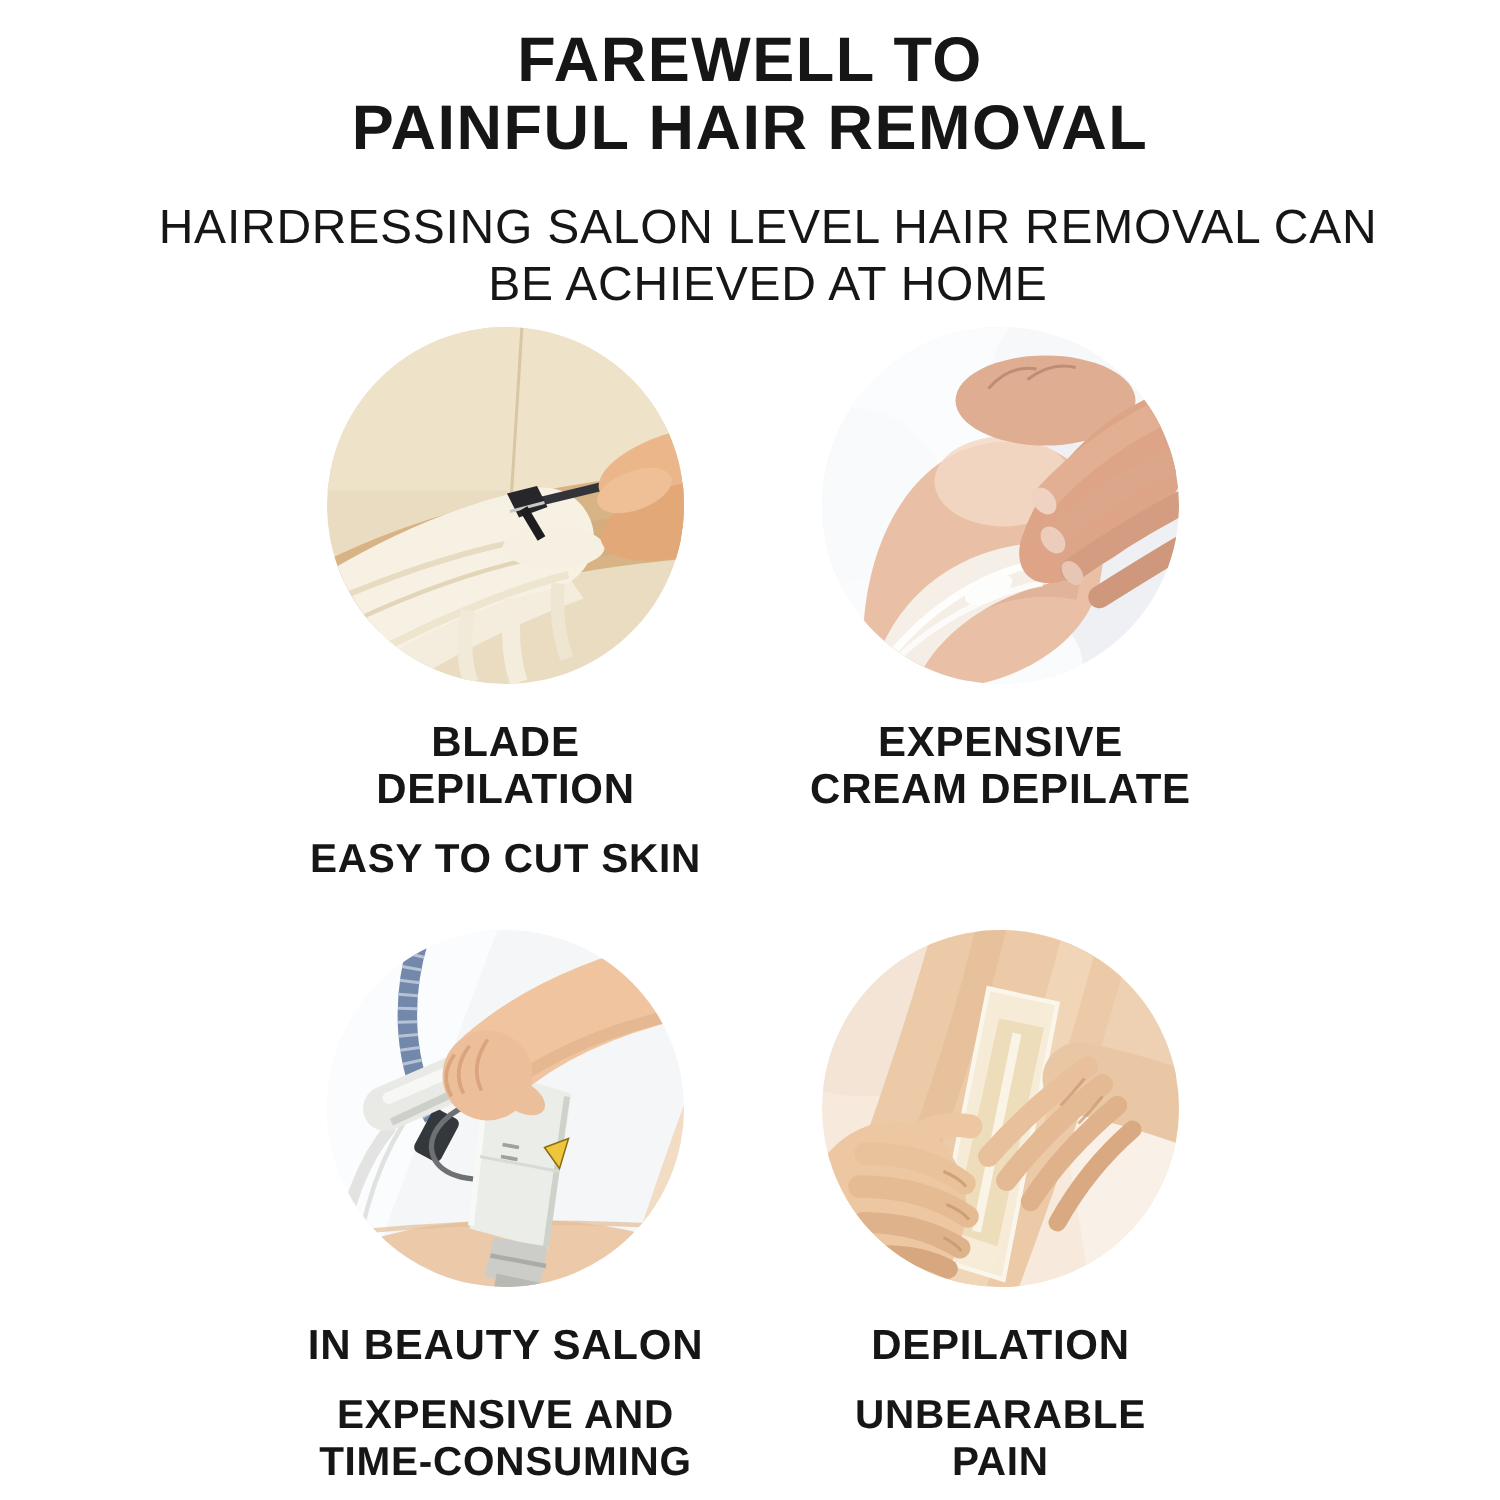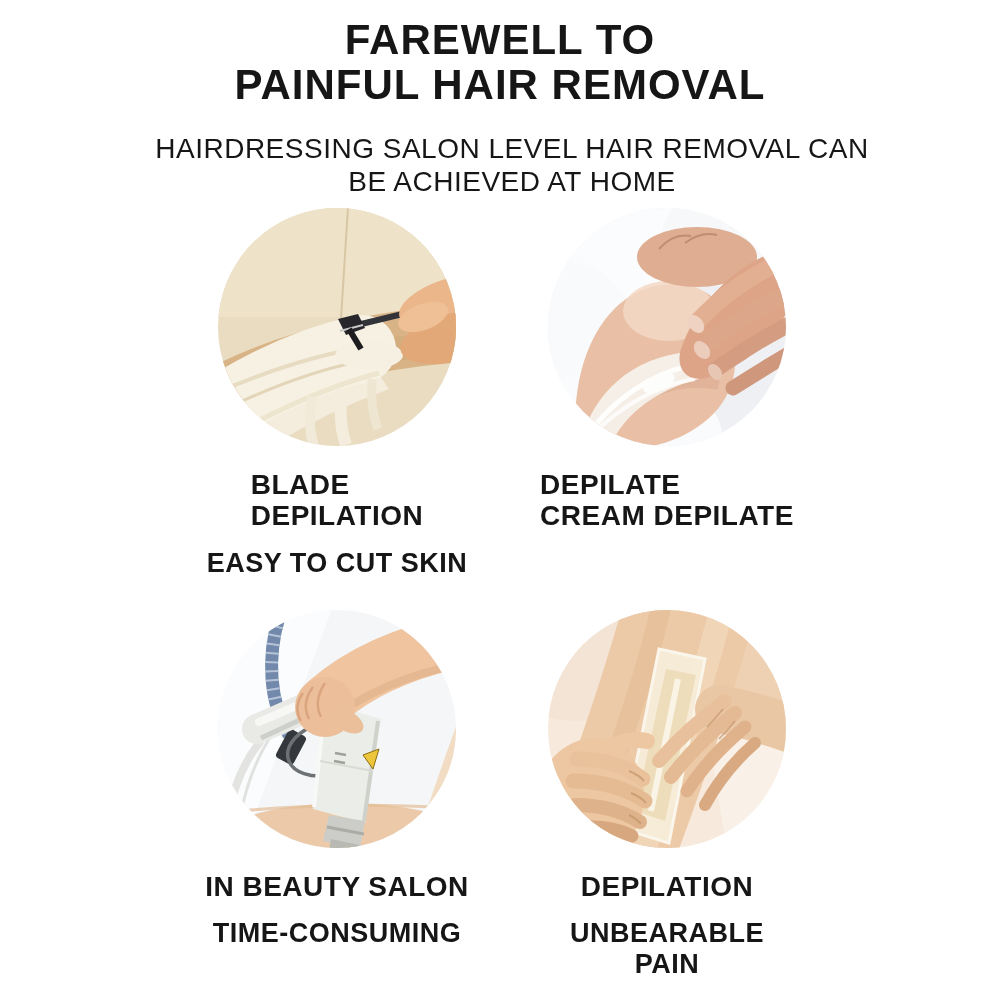--- a/index.html
+++ b/index.html
@@ -9,34 +9,34 @@
     font-family:"Liberation Sans", sans-serif;
     -webkit-font-smoothing:antialiased;
   }
   .poster{width:1000px;height:736px;position:relative;}
   .header{padding-top:18px;text-align:center;}
   .title{
     font-size:42px;line-height:1.07;font-weight:bold;
     letter-spacing:1px;
   }
   .subtitle{
-    margin-top:24px;font-size:28px;line-height:1.2;
+    margin-top:24px;font-size:32px;line-height:1.2;
     font-weight:normal;letter-spacing:0.5px;padding-left:24px;
   }
   .grid{
     margin-top:8px;margin-left:172px;
     display:grid;grid-template-columns:330px 330px;grid-auto-rows:402px;
   }
   .card{display:flex;flex-direction:column;align-items:center;}
   .photo{
     width:240px;height:240px;border-radius:50%;overflow:hidden;flex:0 0 auto;
   }
   .photo svg{display:block;width:240px;height:240px;}
   .card-title{
-    margin-top:22px;text-align:left;font-weight:bold;
+    margin-top:22px;text-align:center;font-weight:bold;
     font-size:28px;line-height:1.12;letter-spacing:0.5px;
   }
   .card-sub{
     margin-top:16px;text-align:center;font-weight:bold;
     font-size:27px;line-height:1.15;letter-spacing:0.5px;
   }
 </style>
 </head>
 <body>
 
@@ -127,21 +127,21 @@
             <path d="M243,86 Q196,106 155,141" stroke="#dca68a" stroke-width="17" fill="none" stroke-linecap="round"></path>
             <path d="M245,116 Q206,136 168,163" stroke="#d49d82" stroke-width="16" fill="none" stroke-linecap="round"></path>
             <path d="M243,146 Q216,162 186,181" stroke="#cf977c" stroke-width="15" fill="none" stroke-linecap="round"></path>
             <ellipse cx="149" cy="117" rx="7" ry="10" fill="#efd2c2" transform="rotate(-38 149 117)"></ellipse>
             <ellipse cx="155" cy="143" rx="7" ry="10" fill="#ecccbb" transform="rotate(-38 155 143)"></ellipse>
             <ellipse cx="168" cy="165" rx="6" ry="9" fill="#e8c6b4" transform="rotate(-38 168 165)"></ellipse>
           </g>
         </svg>
       </div>
       <div class="card-title">
-        <div>DEPILATE</div>
+        <div>EXPENSIVE</div>
         <div>CREAM DEPILATE</div>
       </div>
     </div>
 
     <div class="card">
       <div class="photo">
         <svg viewBox="0 0 240 240">
           <defs>
               <clipPath id="cp3">
                 <circle cx="120" cy="120" r="119"></circle>
@@ -176,20 +176,21 @@
             <circle cx="108" cy="98" r="30" fill="#ecbf9a"></circle>
             <path d="M86,84 q-10,14 -2,28 M96,78 q-12,16 -4,32 M108,74 q-12,18 -4,34" stroke="#d9a47e" stroke-width="2.5" fill="none"></path>
             <ellipse cx="130" cy="112" rx="18" ry="10" fill="#eabf9a" transform="rotate(30 130 112)"></ellipse>
           </g>
         </svg>
       </div>
       <div class="card-title">
         <div>IN BEAUTY SALON</div>
       </div>
       <div class="card-sub">
+        <div>EXPENSIVE AND</div>
         <div>TIME-CONSUMING</div>
       </div>
     </div>
 
     <div class="card">
       <div class="photo">
         <svg viewBox="0 0 240 240">
           <defs>
               <clipPath id="cp4">
                 <circle cx="120" cy="120" r="119"></circle>

